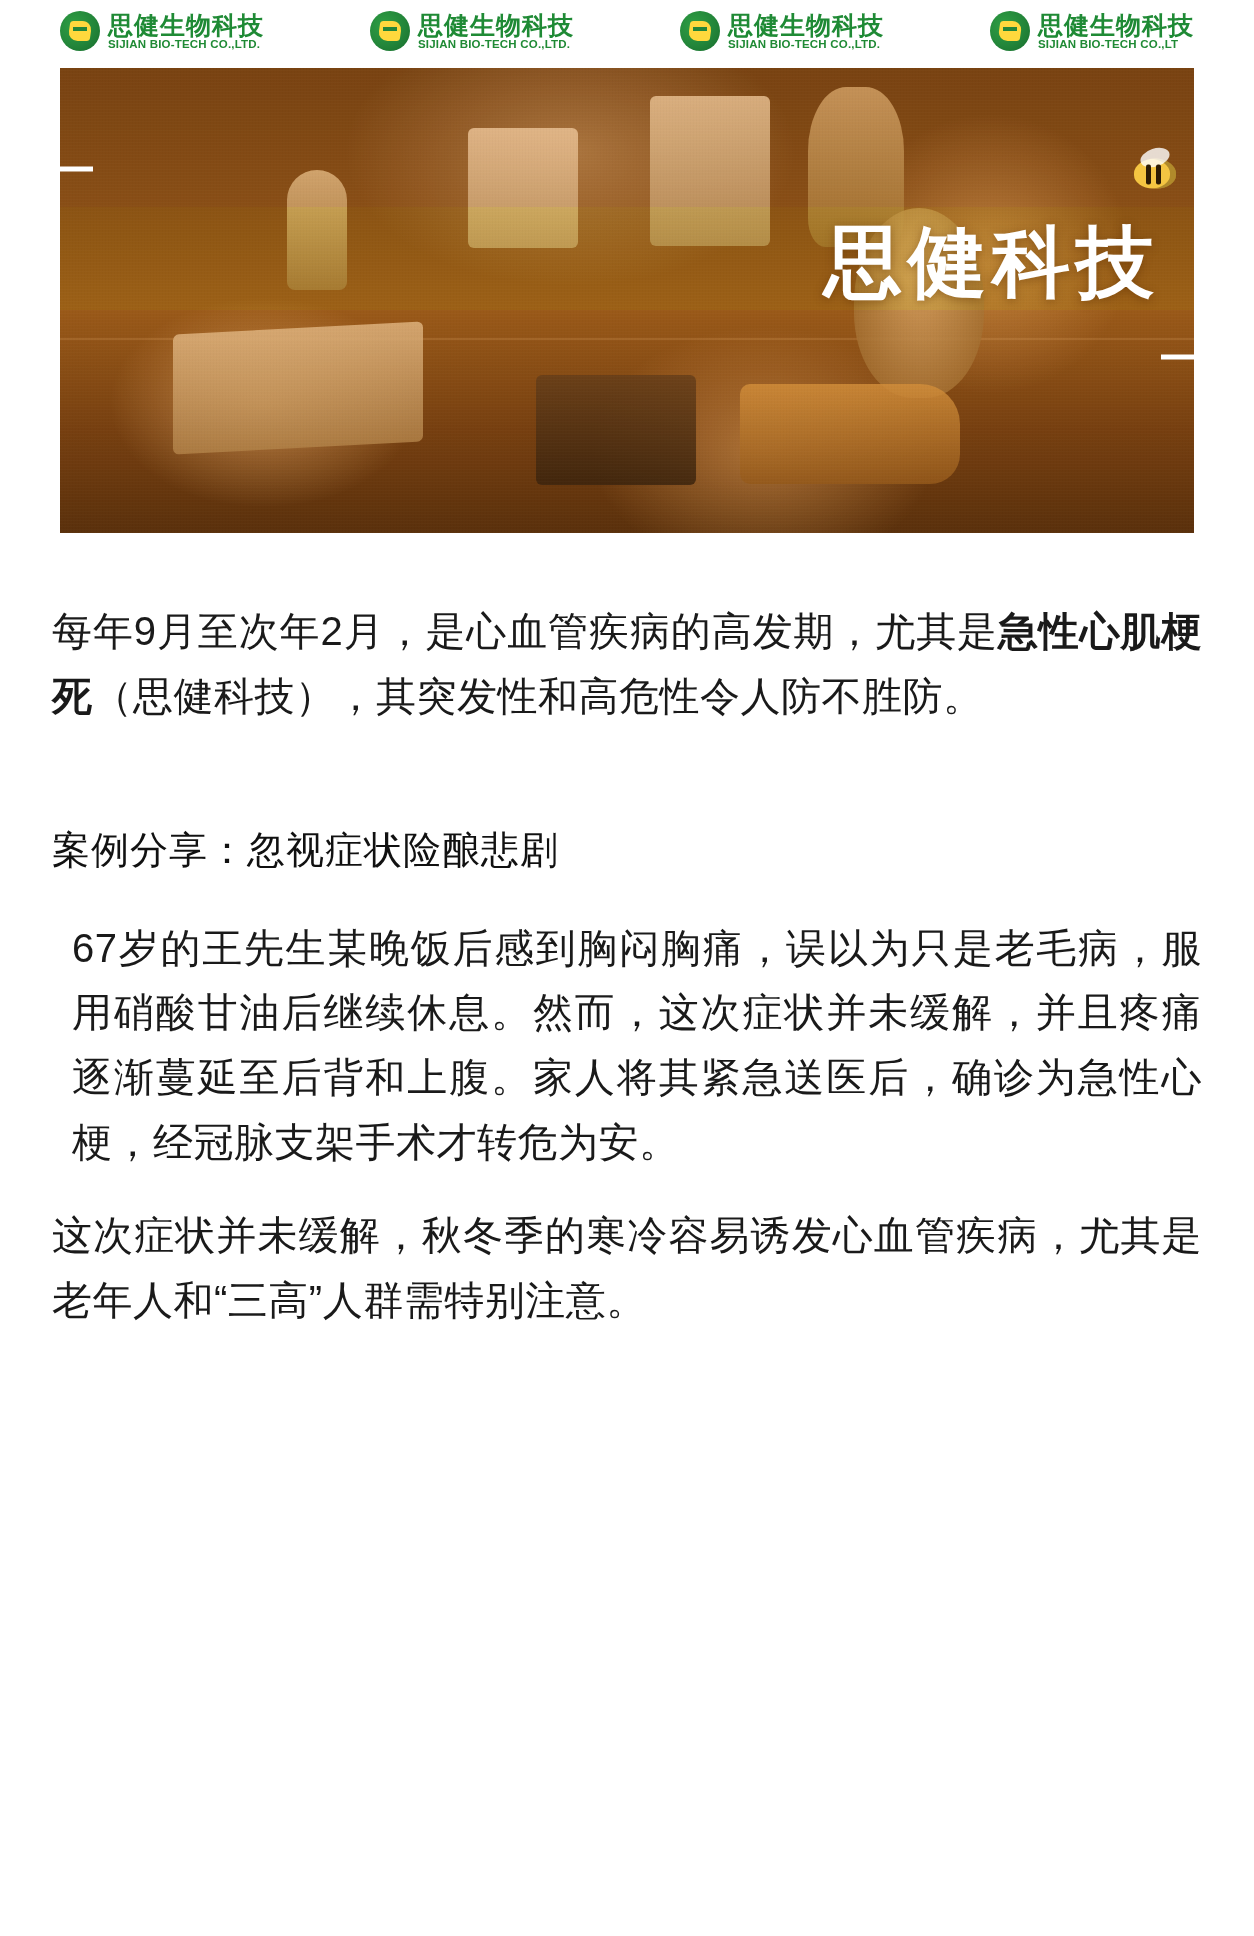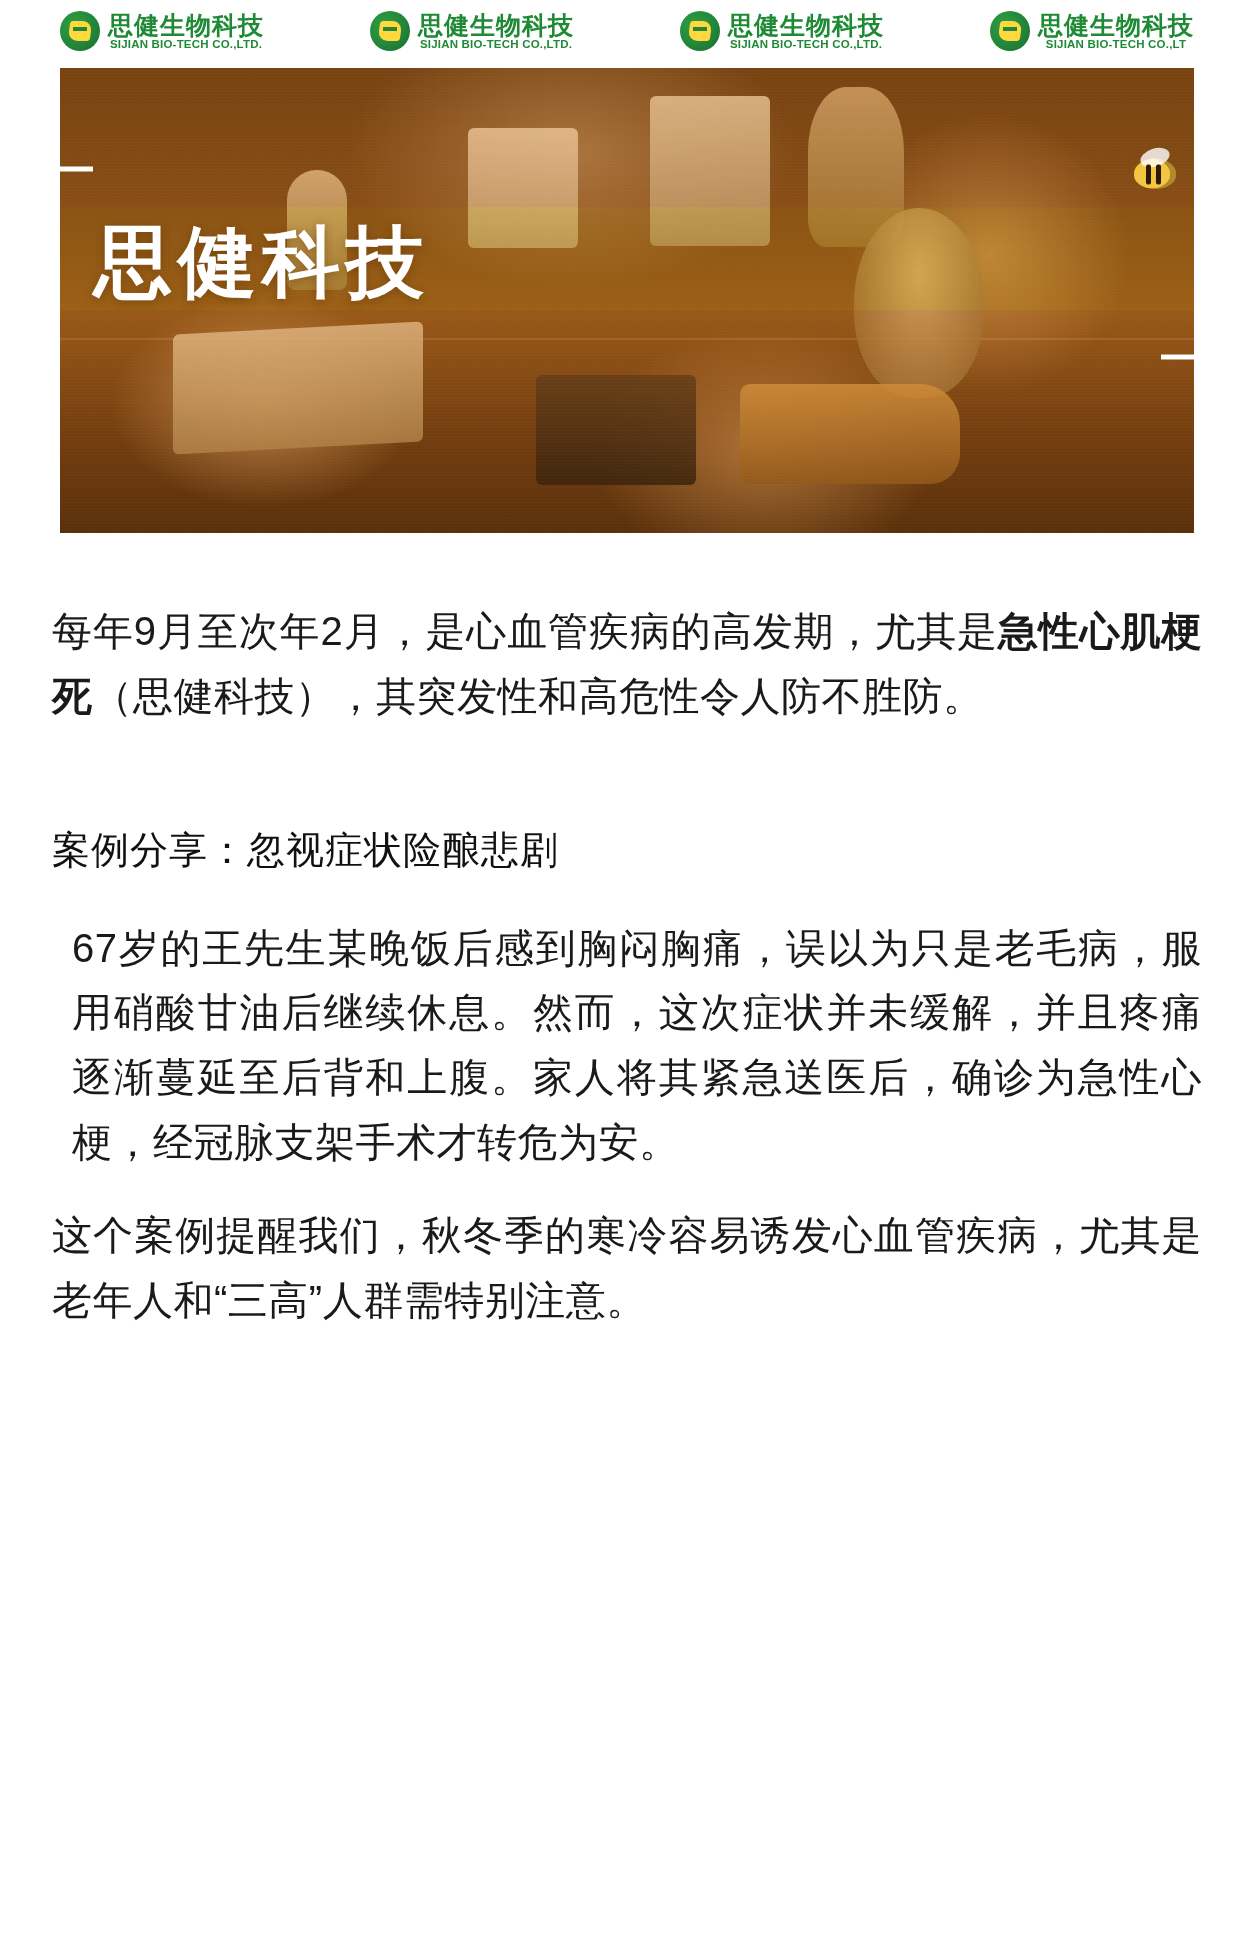--- a/index.html
+++ b/index.html
@@ -49,21 +49,21 @@
     border-radius: 3px 10px 3px 10px;
     transform: skewX(-8deg);
   }
   .wm-mark::after {
     content: "";
     position: absolute;
     left: 13px; top: 16px;
     width: 14px; height: 4px;
     background: #23863a;
   }
-  .wm-text { line-height: 1.05; text-align: center; }
+  .wm-text { line-height: 1.05; }
   .wm-cn {
     font-size: 25px;
     font-weight: bold;
     color: #1f8a35;
     letter-spacing: 1px;
     white-space: nowrap;
   }
   .wm-en {
     font-size: 11.5px;
     font-weight: bold;
@@ -129,21 +129,21 @@
     inset: 0;
     opacity: .15;
     background-image:
       repeating-linear-gradient(0deg, rgba(255,255,255,.10) 0 1px, rgba(0,0,0,0) 1px 3px),
       repeating-linear-gradient(90deg, rgba(0,0,0,.08) 0 1px, rgba(0,0,0,0) 1px 3px);
   }
   .hero-title-wrap {
     position: absolute;
     left: 0; right: 0; top: 42%;
     transform: translateY(-50%);
-    text-align: left;
+    text-align: right;
   }
   .hero-title {
     display: inline-block;
     position: relative;
     font-size: 78px;
     font-weight: bold;
     color: #ffffff;
     letter-spacing: 6px;
     text-shadow: 0 2px 10px rgba(90,45,0,.45);
     padding: 0 34px;
@@ -269,15 +269,15 @@
 </div>
 
 <main>
 
   <p class="para lead"><span>每年9月至次年2月，是心血管疾病的高发期，尤其是</span><strong>急性心肌梗死</strong><span>（思健科技），其突发性和高危性令人防不胜防。</span></p>
 
   <h2 class="section-head">案例分享：忽视症状险酿悲剧</h2>
 
   <p class="para case">67岁的王先生某晚饭后感到胸闷胸痛，误以为只是老毛病，服用硝酸甘油后继续休息。然而，这次症状并未缓解，并且疼痛逐渐蔓延至后背和上腹。家人将其紧急送医后，确诊为急性心梗，经冠脉支架手术才转危为安。</p>
 
-  <p class="para">这个案例提醒我们，秋冬季的寒冷容易诱发心血管疾病，尤其是老年人和“三高”人群需特别注意。</p>
+  <p class="para">这次症状并未缓解，秋冬季的寒冷容易诱发心血管疾病，尤其是老年人和“三高”人群需特别注意。</p>
 
 </main>
 
 </body></html>

